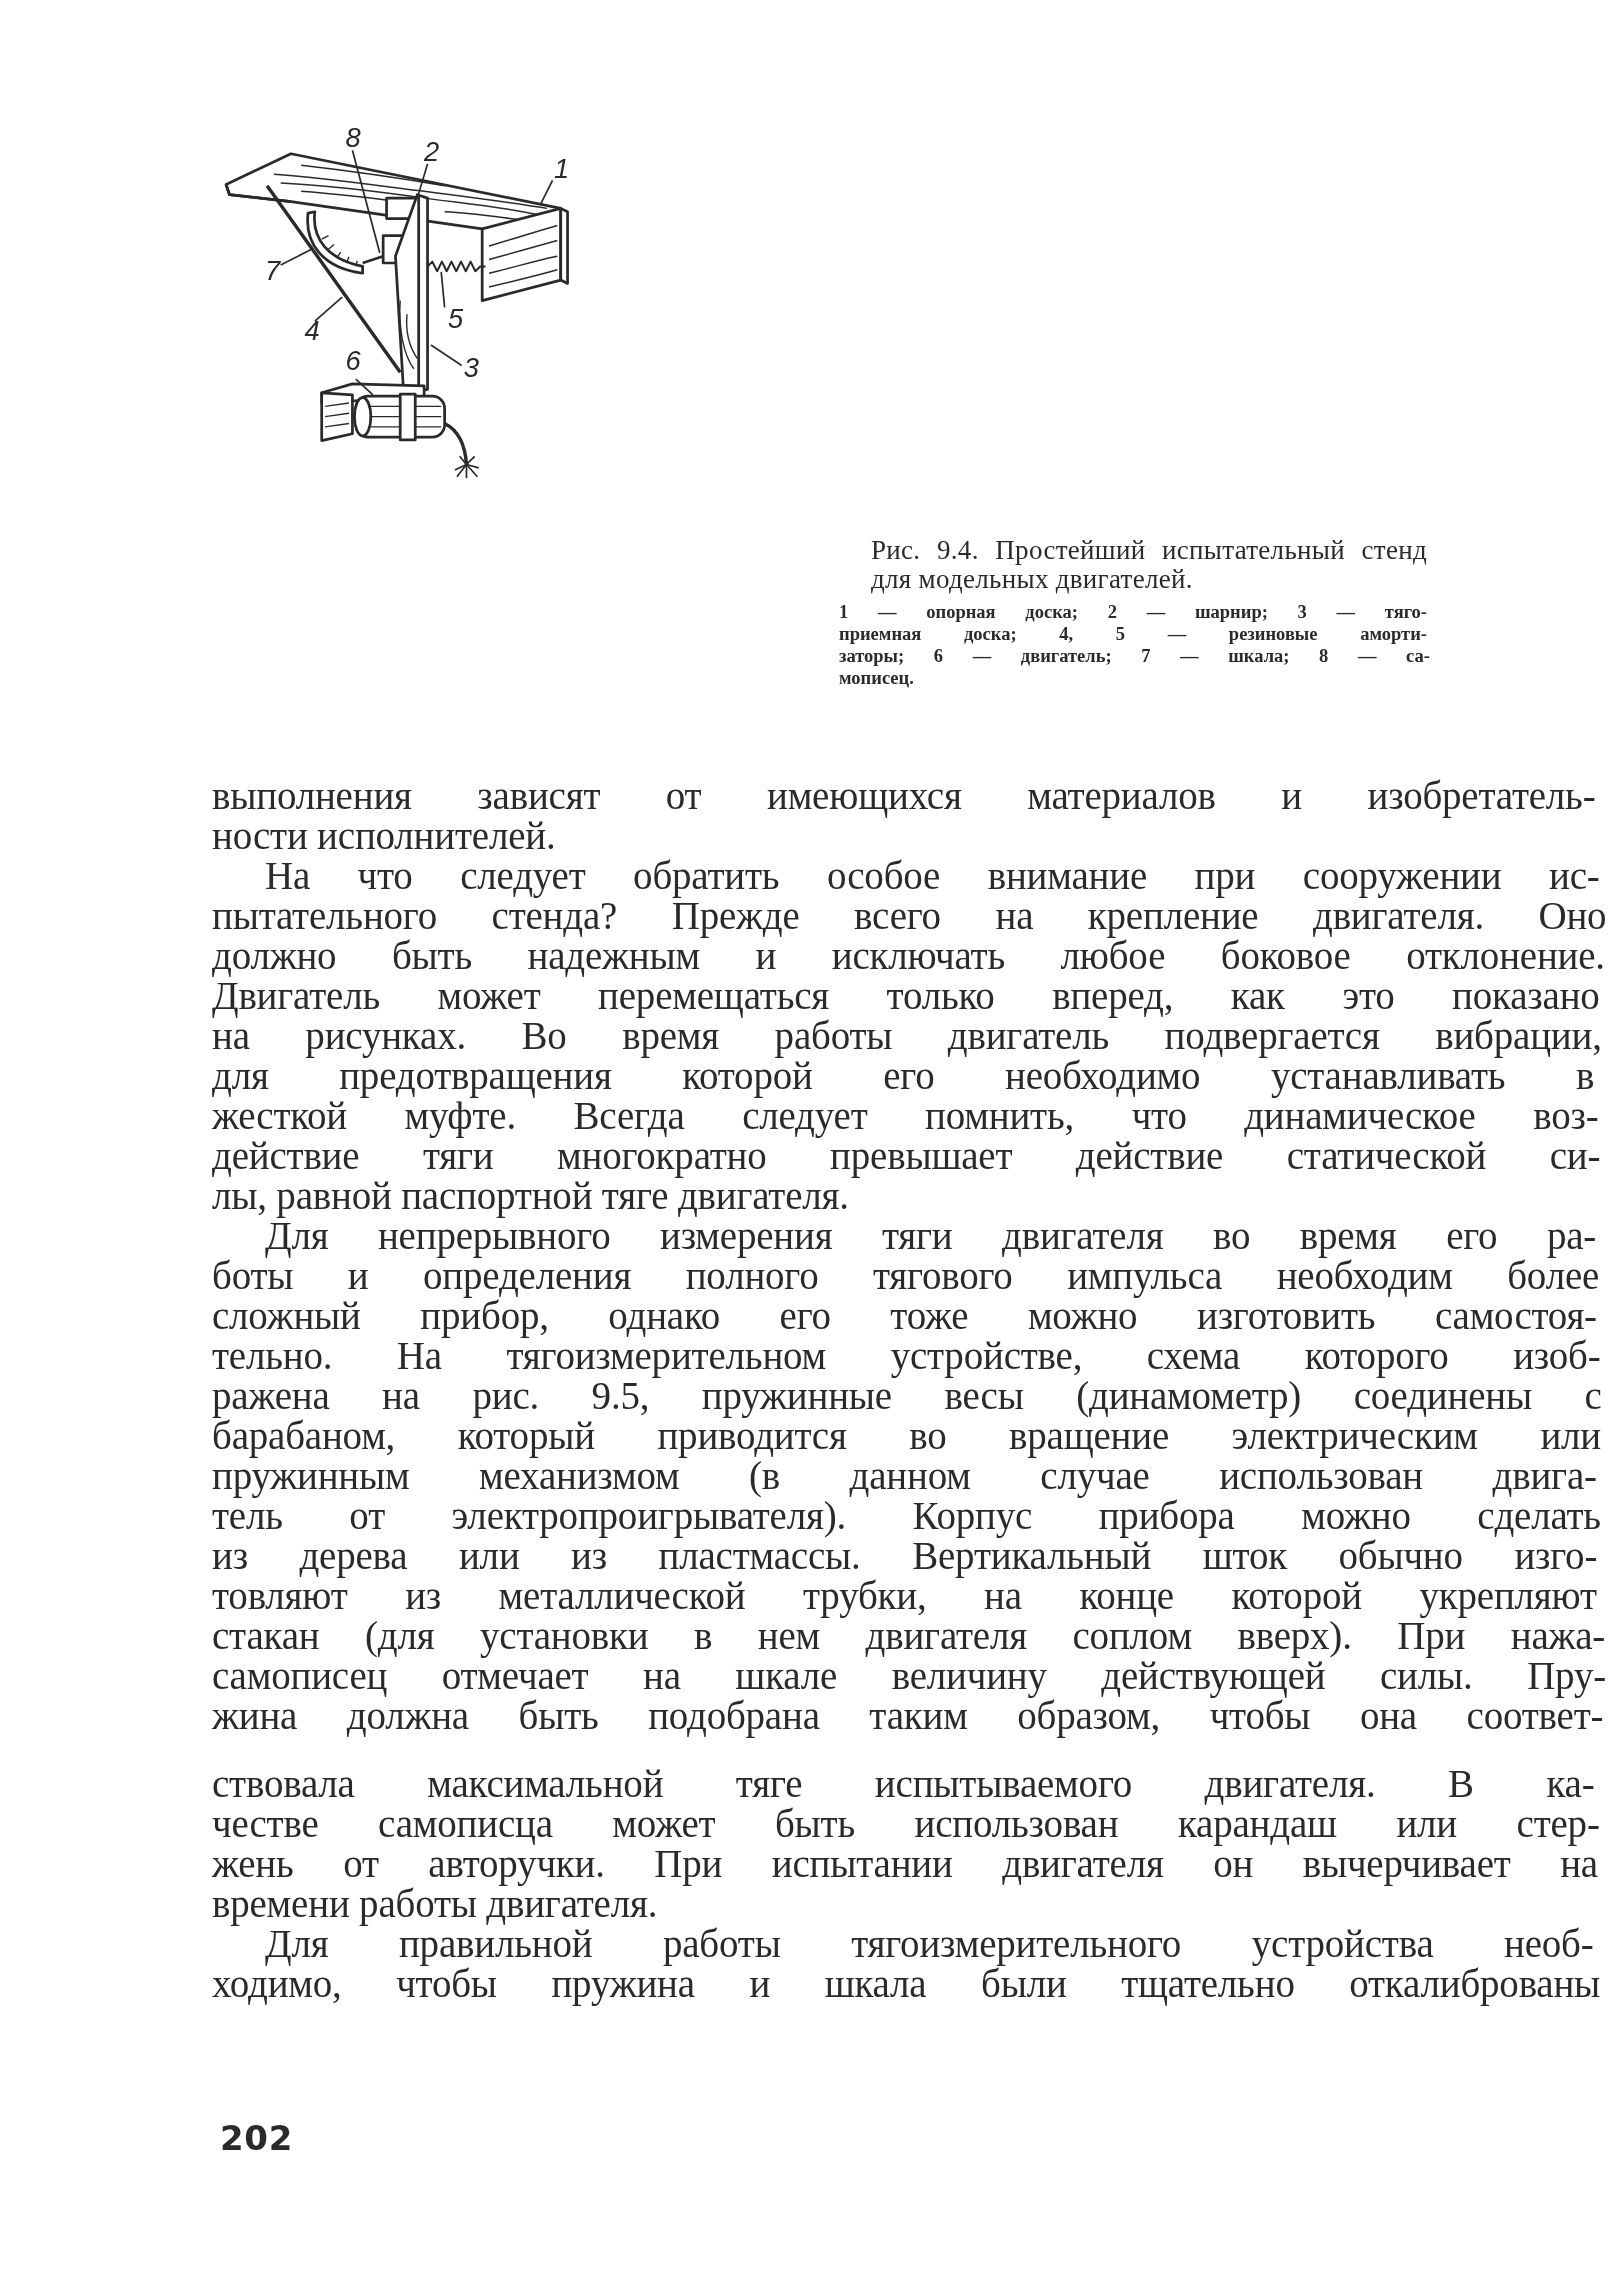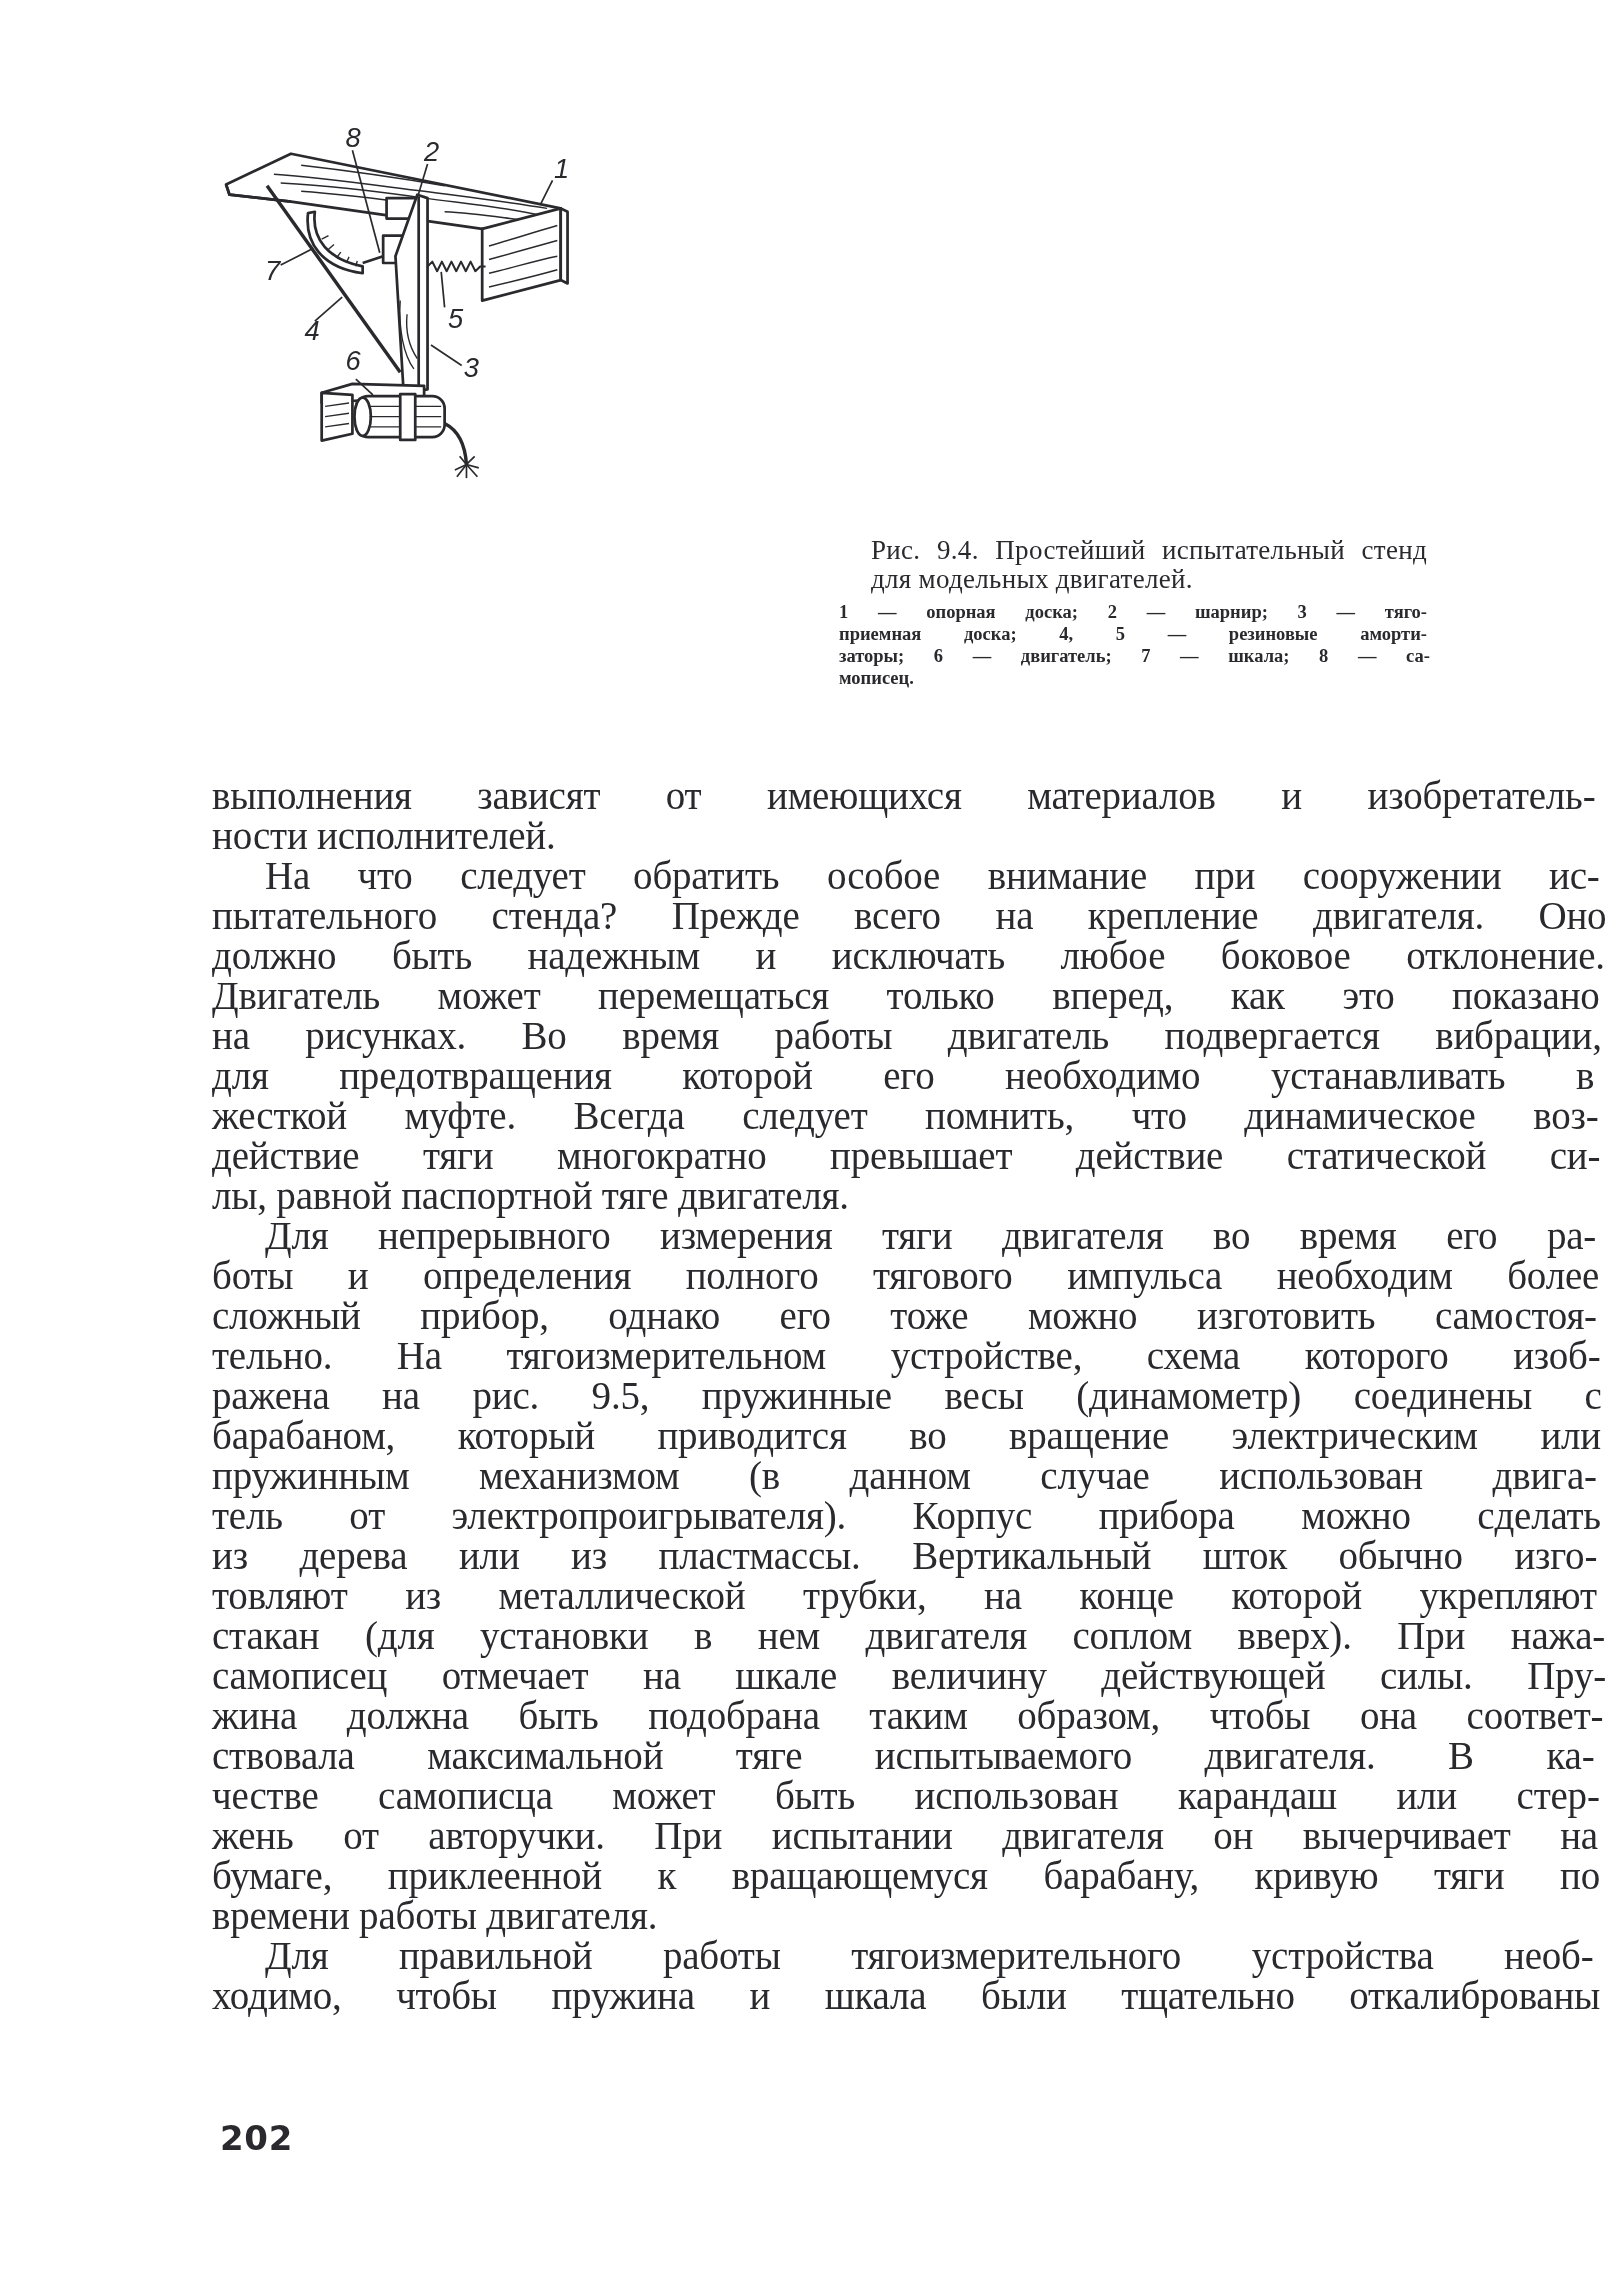--- a/index.html
+++ b/index.html
@@ -151,24 +151,23 @@
     <span class="line" style="display: block; width: auto; word-spacing: 55px;">тельно. На тягоизмерительном устройстве, схема которого изоб-</span>
     <span class="line" style="display: block; width: auto; word-spacing: 43px;">ражена на рис. 9.5, пружинные весы (динамометр) соединены с</span>
     <span class="line" style="display: block; width: auto; word-spacing: 53px;">барабаном, который приводится во вращение электрическим или</span>
     <span class="line" style="display: block; width: auto; word-spacing: 60px;">пружинным механизмом (в данном случае использован двига-</span>
     <span class="line" style="display: block; width: auto; word-spacing: 57px;">тель от электропроигрывателя). Корпус прибора можно сделать</span>
     <span class="line" style="display: block; width: auto; word-spacing: 42px;">из дерева или из пластмассы. Вертикальный шток обычно изго-</span>
     <span class="line" style="display: block; width: auto; word-spacing: 48px;">товляют из металлической трубки, на конце которой укрепляют</span>
     <span class="line" style="display: block; width: auto; word-spacing: 36px;">стакан (для установки в нем двигателя соплом вверх). При нажа-</span>
     <span class="line" style="display: block; width: auto; word-spacing: 45px;">самописец отмечает на шкале величину действующей силы. Пру-</span>
     <span class="line" style="display: block; width: auto; word-spacing: 40px; font-family: Liberation Serif, serif;">жина должна быть подобрана таким образом, чтобы она соответ-</span>
-    <span class="line" style="display: block; width: auto; word-spacing: 63px;">ствовала максимальной тяге испытываемого двигателя. В ка-</span>
+    <span class="line" style="display: block; width: auto; word-spacing: 63px; margin-top: 28px;">ствовала максимальной тяге испытываемого двигателя. В ка-</span>
     <span class="line" style="display: block; width: auto; word-spacing: 50px;">честве самописца может быть использован карандаш или стер-</span>
     <span class="line" style="display: block; width: auto; word-spacing: 40px;">жень от авторучки. При испытании двигателя он вычерчивает на</span>
-    <span class="line" style="display: block; width: auto; word-spacing: 46px;">бумаге, приклеенной к вращающемуся барабану, кривую тяги по</span>
     <span class="line last">времени работы двигателя.</span>
   </p>
   <p>
     <span class="line" style="padding-left: 53px; display: block; width: auto; word-spacing: 61px;">Для правильной работы тягоизмерительного устройства необ-</span>
     <span class="line" style="display: block; width: auto; word-spacing: 45px;">ходимо, чтобы пружина и шкала были тщательно откалиброваны</span>
   </p>
 </div>
 
 <div class="page-number">202</div>
 

